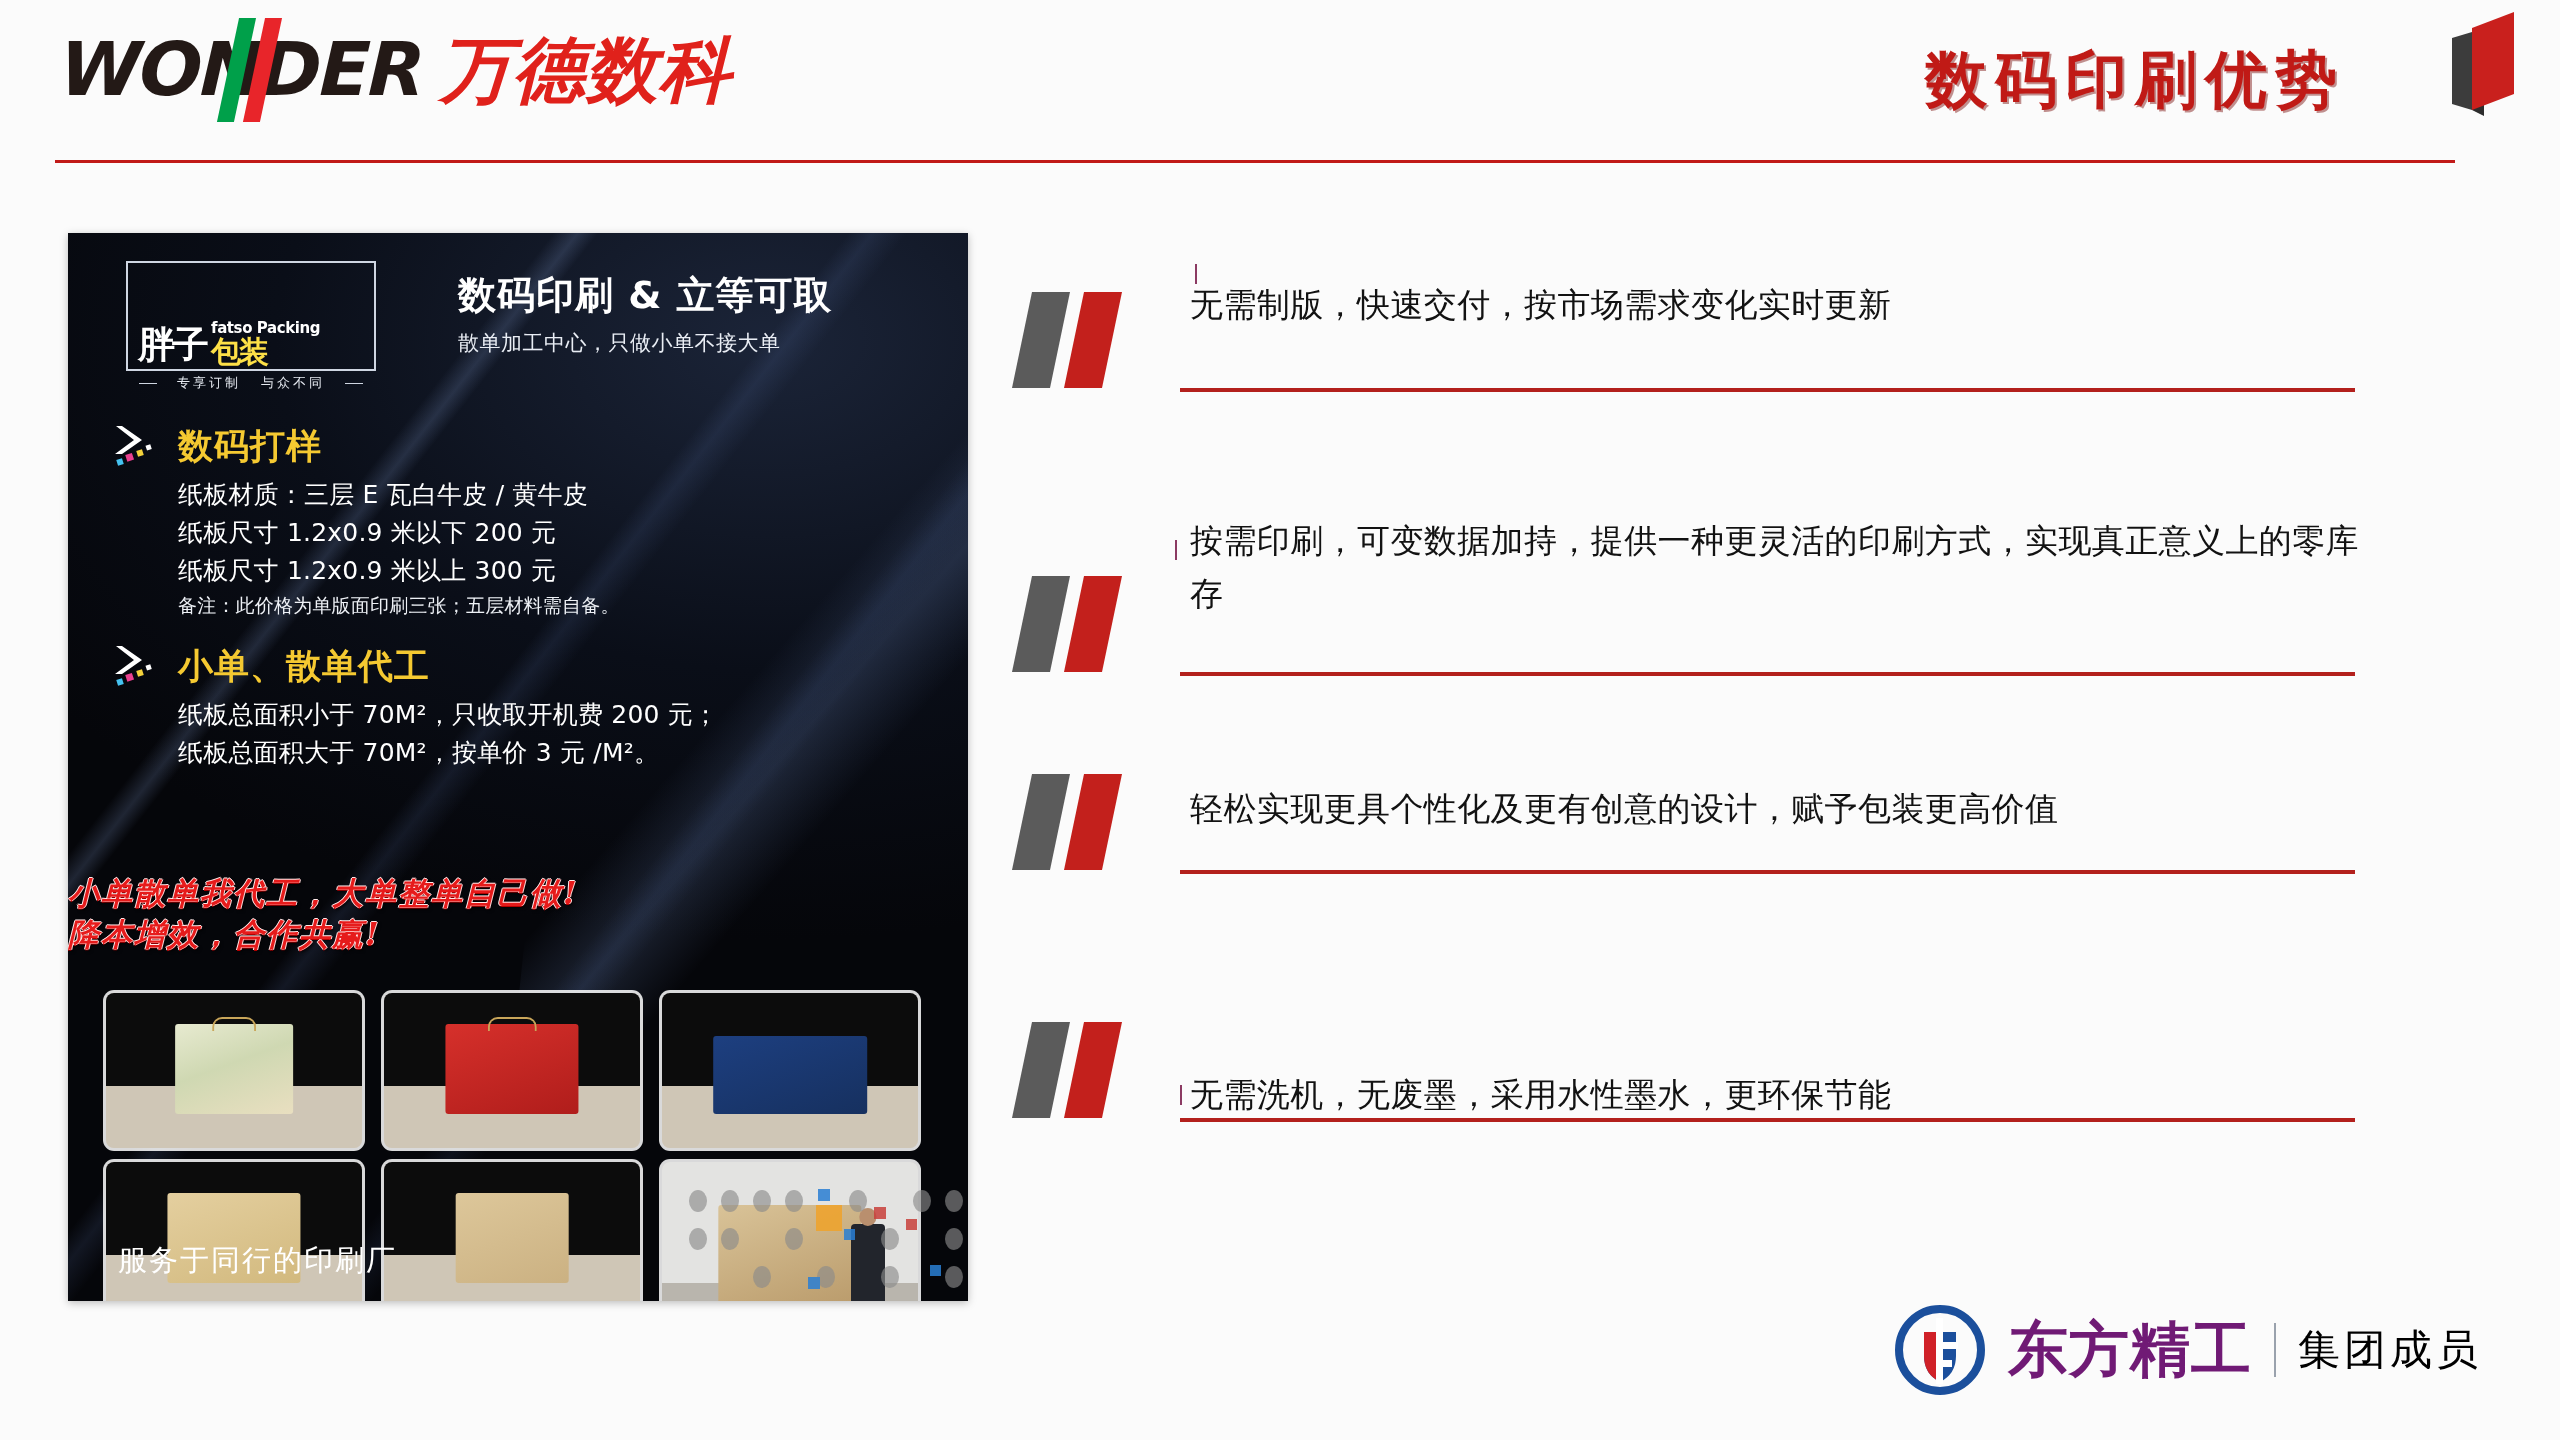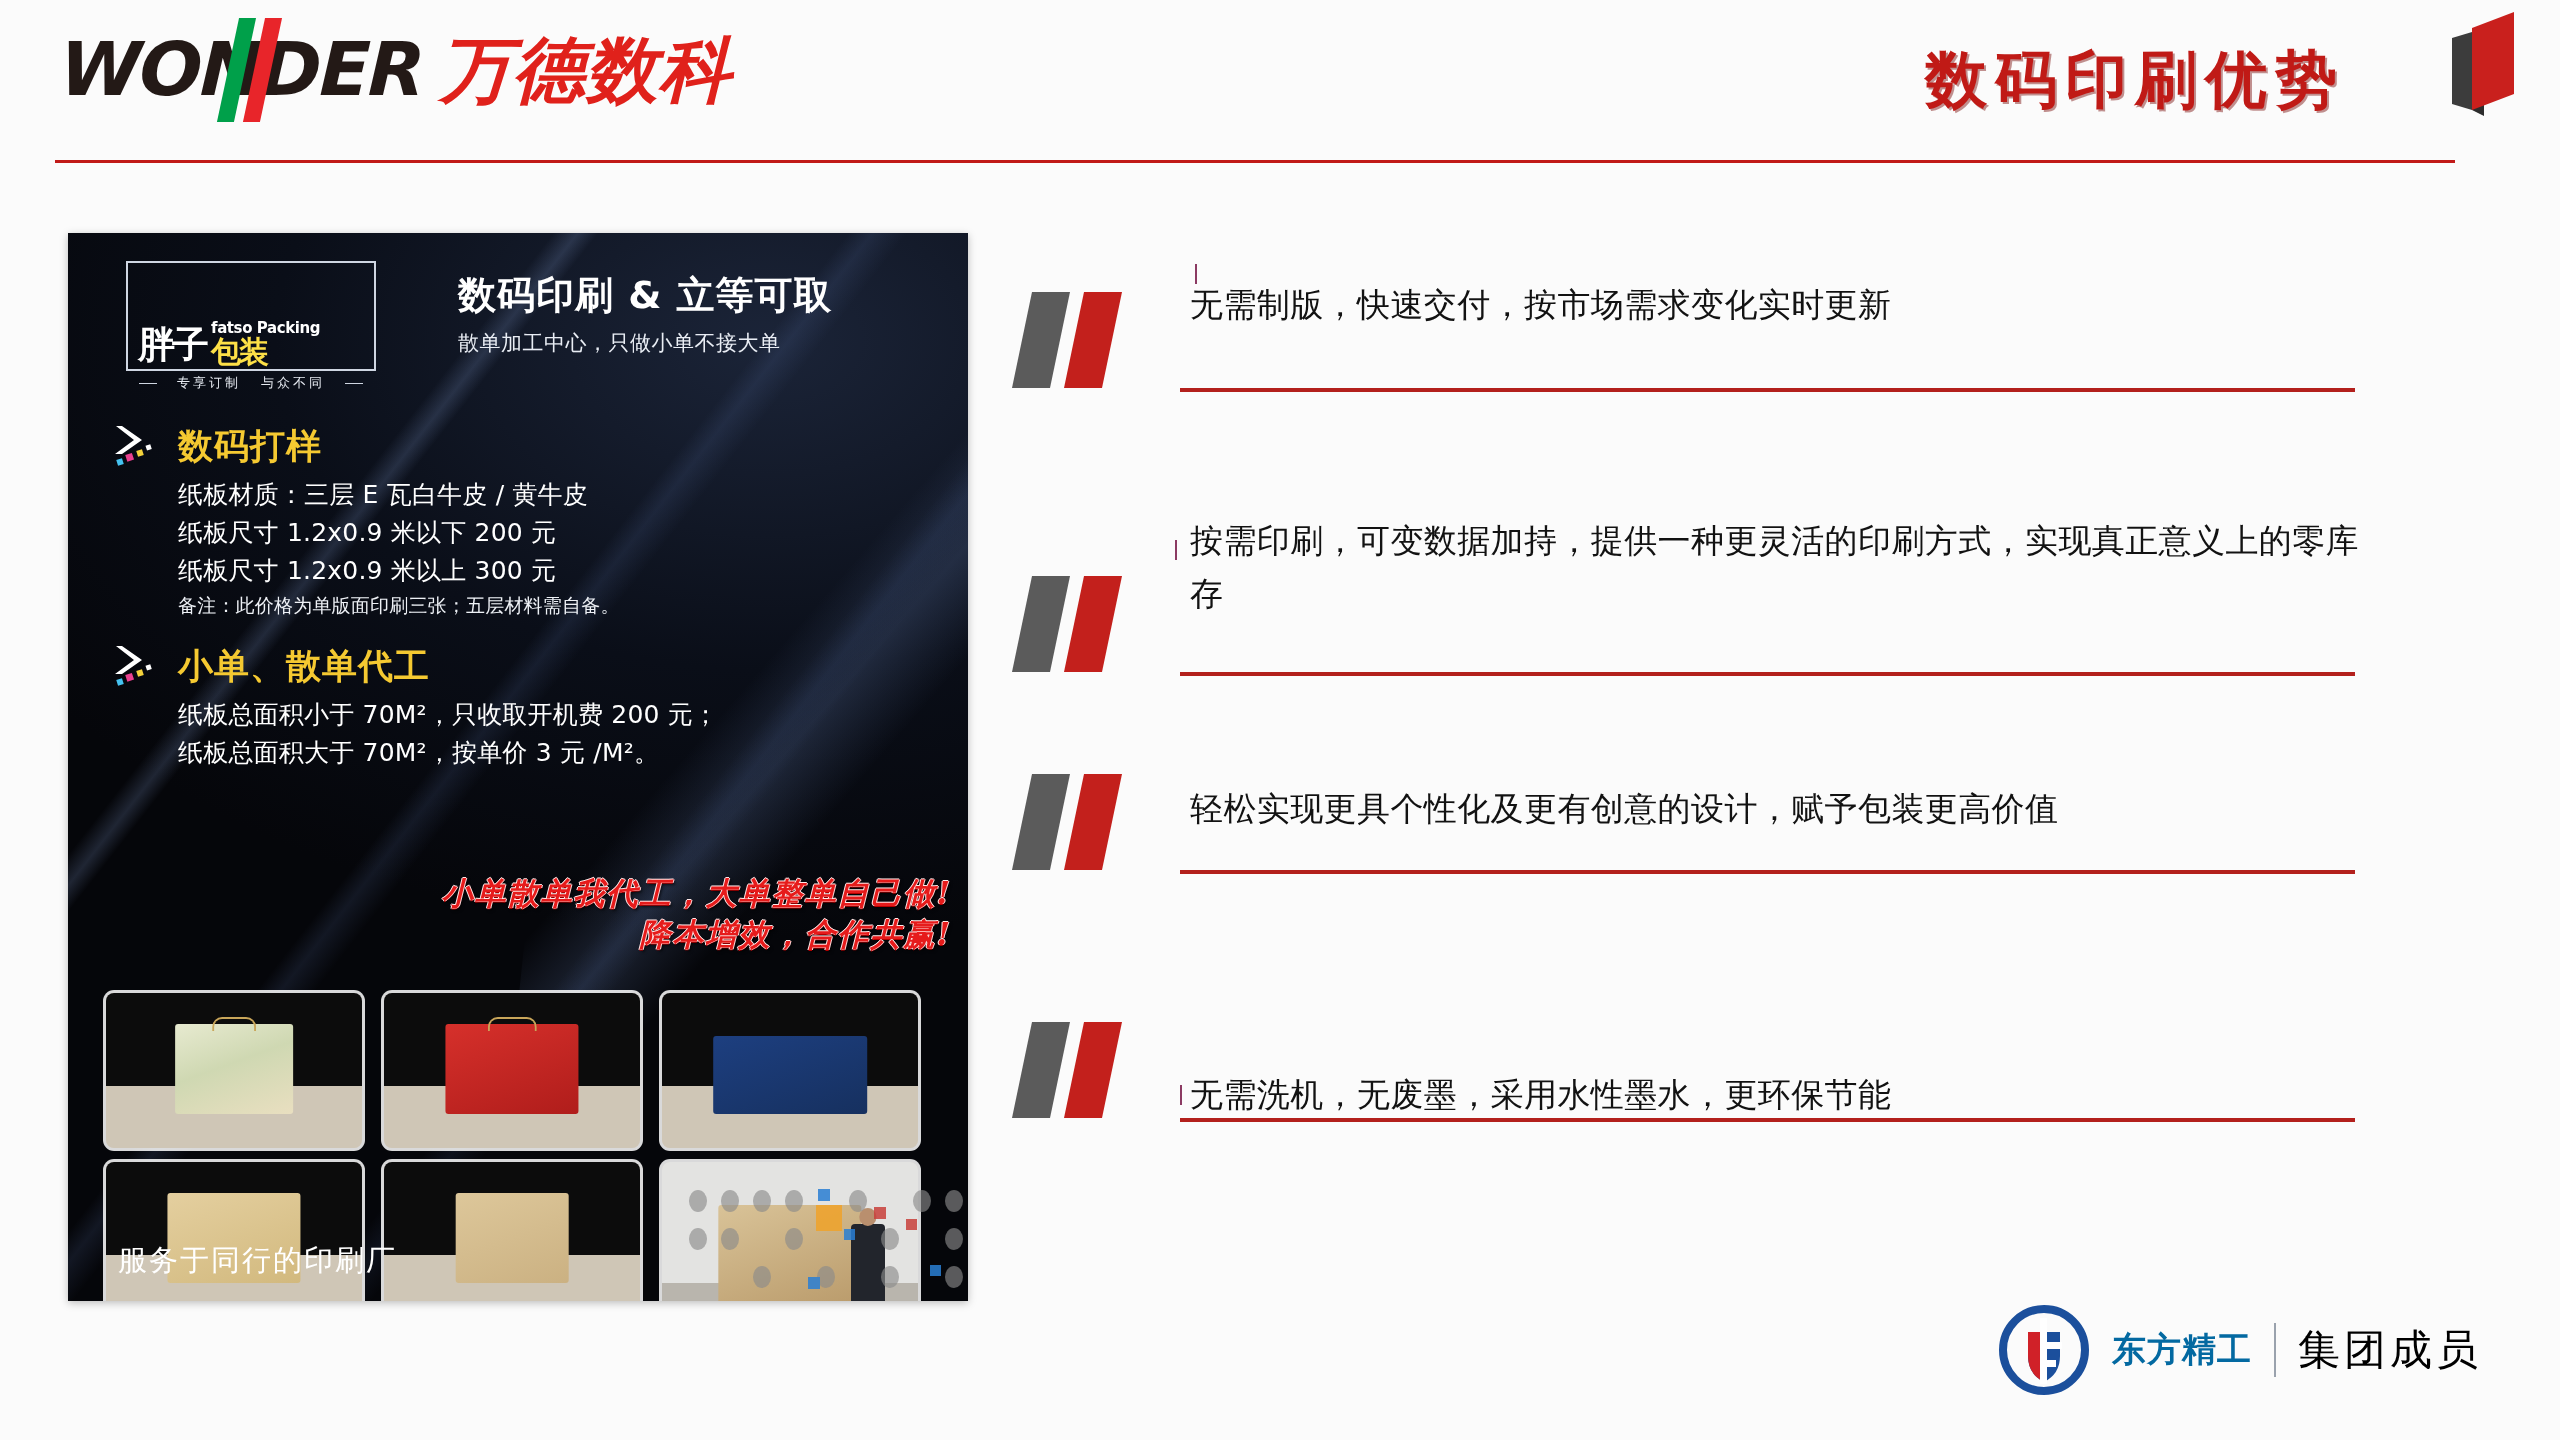--- a/index.html
+++ b/index.html
@@ -83,21 +83,21 @@
   .sec{position:absolute;left:44px;}
   .sec.s1{top:190px;}
   .sec.s2{top:410px;}
   .sec-title{display:flex;align-items:center;gap:10px;}
   .arrow-ic{width:56px;height:46px;flex:0 0 auto;}
   .sec-title span{font-family:"DejaVu Sans",sans-serif;font-size:35px;font-weight:bold;color:#f5c931;letter-spacing:1px;}
   .sec-lines{margin-left:66px;margin-top:6px;}
   .sec-lines .ln{font-family:"DejaVu Sans",sans-serif;font-size:25px;color:#fff;line-height:1.52;letter-spacing:.2px;white-space:nowrap;}
   .sec-lines .note{font-family:"DejaVu Sans",sans-serif;font-size:19px;color:#eef1f6;margin-top:3px;letter-spacing:.2px;white-space:nowrap;}
 
-  .slogan{position:absolute;left:0;right:16px;top:640px;text-align:right;}
+  .slogan{position:absolute;left:0;right:4px;top:640px;text-align:left;}
   .slogan div{font-family:"DejaVu Serif","Liberation Serif",serif;font-weight:bold;font-style:italic;
     font-size:31px;color:#e61b1b;letter-spacing:2px;line-height:1.32;
     text-shadow:-1px 0 0 #ffe9e9,0 -1px 0 #ffe9e9,1px 0 0 #ffd6d6,0 1px 0 #b30000,2px 2px 3px rgba(0,0,0,.7);}
 
   .photos{position:absolute;left:38px;top:760px;width:824px;
     display:grid;grid-template-columns:repeat(3,256px);grid-auto-rows:155px;gap:14px 22px;}
   .photo{background:#d8d3ca;border-radius:8px;overflow:hidden;position:relative;box-shadow:0 0 0 3px rgba(255,255,255,.85);}
   .photo .floor{position:absolute;left:0;right:0;bottom:0;height:40%;background:#cfc6b6;}
   .photo .wall{position:absolute;left:0;right:0;top:0;height:60%;background:#0c0c0c;}
   .photo .box{position:absolute;left:50%;bottom:22%;transform:translateX(-50%);width:46%;height:58%;border-radius:3px;}
@@ -132,21 +132,21 @@
   .b4 .marks{top:46px;} .b4 .btext{top:56px;margin-top:36px;}
 
   .caret{position:absolute;width:2px;height:20px;background:#8b3a62;}
   .caret.c1{left:1195px;top:264px;}
   .caret.c2{left:1175px;top:540px;}
   .caret.c3{left:1180px;top:1085px;}
 
   
   .footer{position:absolute;right:78px;bottom:44px;display:flex;align-items:center;gap:22px;}
   .f-mark{width:92px;height:92px;flex:0 0 auto;}
-  .f-cn{font-family:"DejaVu Sans",sans-serif;font-size:34px;font-weight:bold;color:#0369a1;letter-spacing:1px;}
+  .f-cn{font-family:"DejaVu Sans",sans-serif;font-size:60px;font-weight:bold;color:#701a75;letter-spacing:1px;}
   .f-div{width:2px;height:54px;background:#9aa2ad;}
   .f-sub{font-family:"DejaVu Serif","Liberation Serif",serif;font-size:42px;color:#000000;letter-spacing:4px;}
 </style>
 </head>
 <body>
 
 <div class="slide">
 
   <div class="header">
     <div class="brand">

